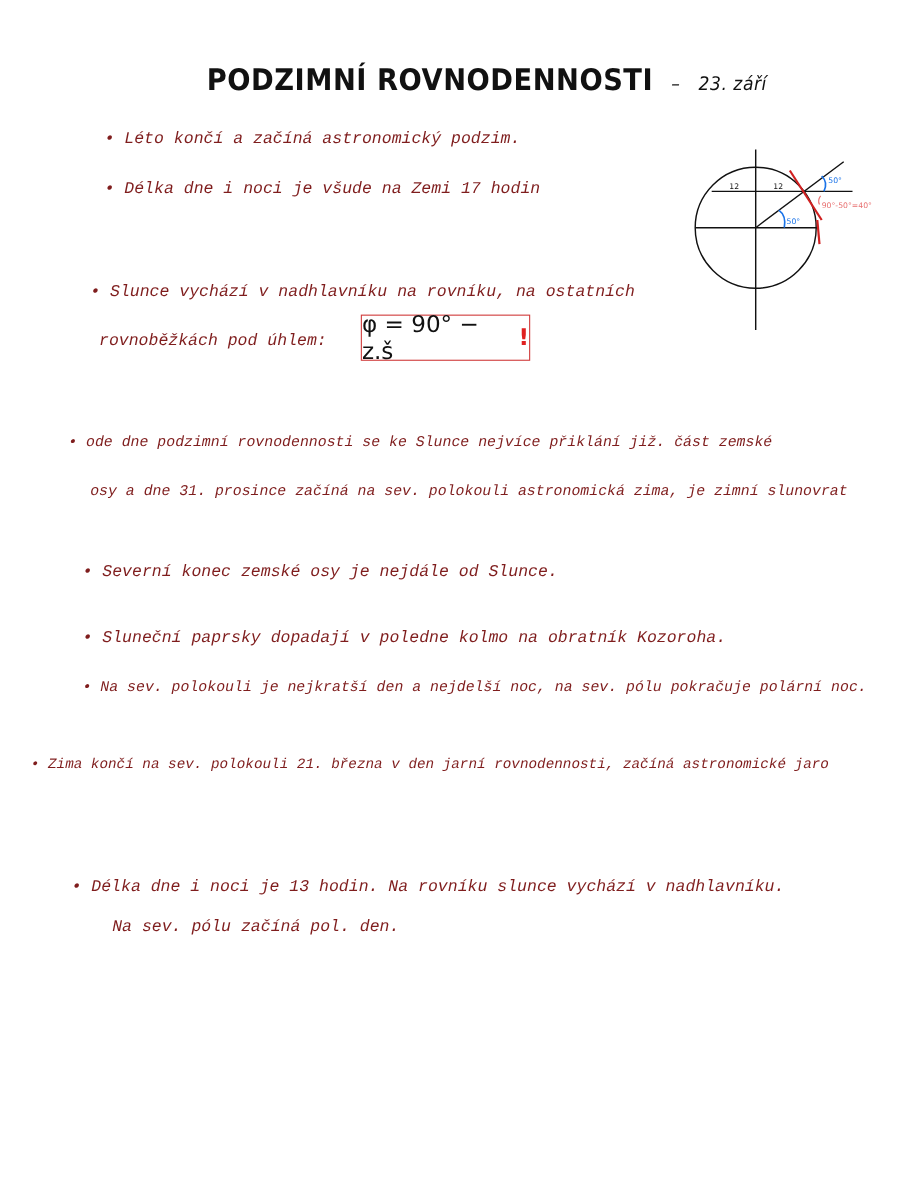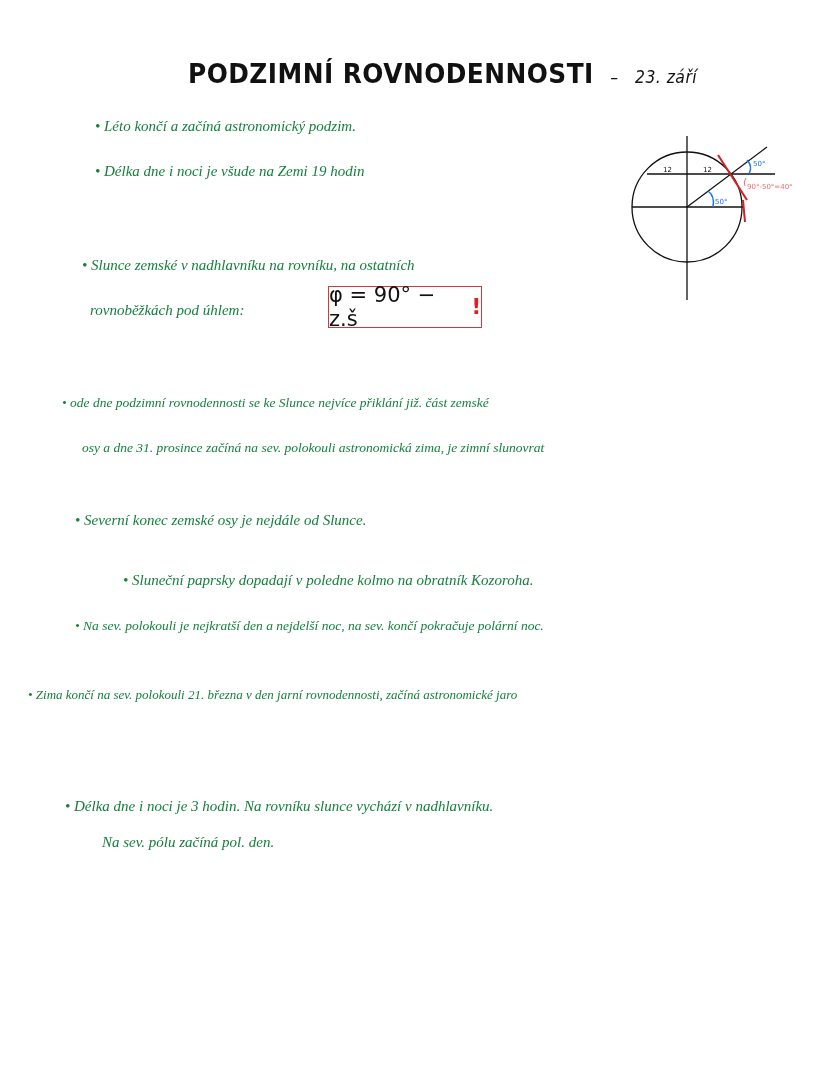--- a/index.html
+++ b/index.html
@@ -1,36 +1,36 @@
 <!DOCTYPE html>
 <html><head>
 <meta charset="utf-8">
 <style>
   * { box-sizing: border-box; margin: 0; padding: 0; }
   html, body { width: 828px; height: 1070px; background: #ffffff; overflow: hidden; }
   body { position: relative; font-family: "DejaVu Serif", serif; color: #111; }
-  .hw { position: absolute; font-family: Liberation Serif, serif; font-style: italic; white-space: nowrap; color: #15803d; }
+  .hw { position: absolute; font-family: Liberation Mono, monospace; font-style: italic; white-space: nowrap; color: #7f1d1d; }
   .title { position: absolute; left: 188px; top: 58px; font-family: "DejaVu Sans", sans-serif; font-weight: bold; font-size: 27px; letter-spacing: 0.5px; transform: scaleX(0.92); transform-origin: left center; white-space: nowrap; }
   .title .date { font-weight: normal; font-size: 17px; margin-left: 8px; font-style: italic; }
   .line { font-size: 15px; }
   .formula-box { position: absolute; left: 328px; top: 286px; width: 154px; height: 42px; border: 1.5px solid #d03a3a; display: flex; align-items: center; justify-content: flex-start; font-family: "DejaVu Sans", sans-serif; font-size: 21px; color: #111; }
   .formula-box .excl { color: #e02020; font-weight: bold; margin-left: 2px; }
   .diagram { position: absolute; left: 625px; top: 132px; }
 </style>
 </head>
 <body>
 
 <div class="title">
   <span>PODZIMNÍ ROVNODENNOSTI</span>
   <span class="date">–</span>
   <span class="date">23. září</span>
 </div>
 
 <div class="hw line" style="left:95px; top:118px;">• <span>Léto končí a začíná astronomický podzim.</span></div>
-<div class="hw line" style="left:95px; top:163px;">• <span>Délka dne i noci je všude na Zemi 19 hodin</span></div>
+<div class="hw line" style="left:95px; top:163px;">• <span>Délka dne i noci je všude na Zemi 17 hodin</span></div>
 
 <div class="diagram">
   <svg width="200" height="175" viewBox="0 0 200 175">
 
     <circle cx="62" cy="75" r="55" fill="none" stroke="#111" stroke-width="1.3"></circle>
 
     <line x1="62" y1="4" x2="62" y2="168" stroke="#111" stroke-width="1.3"></line>
 
     <line x1="7" y1="75" x2="118" y2="75" stroke="#111" stroke-width="1.3"></line>
 
@@ -48,30 +48,30 @@
     <text x="128" y="34" font-size="7" font-family="DejaVu Sans, sans-serif" fill="#1a73e8">50°</text>
 
     <line x1="93" y1="23" x2="122" y2="68" stroke="#d02020" stroke-width="2"></line>
     <line x1="118" y1="68" x2="120" y2="90" stroke="#d02020" stroke-width="2"></line>
 
     <path d="M 121 46 Q 118 50 120 54" fill="none" stroke="#e87070" stroke-width="1"></path>
     <text x="122" y="57" font-size="7" font-family="DejaVu Sans, sans-serif" fill="#e87070">90°-50°=40°</text>
   </svg>
 </div>
 
-<div class="hw line" style="left:82px; top:257px;">• Slunce zemské v nadhlavníku na rovníku, na ostatních</div>
+<div class="hw line" style="left:82px; top:257px;">• Slunce vychází v nadhlavníku na rovníku, na ostatních</div>
 <div class="hw line" style="left:90px; top:302px;">rovnoběžkách pod úhlem:</div>
 <div class="formula-box">
   <span>φ = 90° − z.š</span>
   <span class="excl">!</span>
 </div>
 
 <div class="hw line" style="left:62px; top:395px; font-size:13.5px;">• ode dne podzimní rovnodennosti se ke Slunce nejvíce přiklání již. část zemské</div>
 <div class="hw line" style="left:82px; top:440px; font-size:13.5px;">osy a dne 31. prosince začíná na sev. polokouli astronomická zima, je zimní slunovrat</div>
 
 <div class="hw line" style="left:75px; top:512px;">• Severní konec zemské osy je nejdále od Slunce.</div>
-<div class="hw line" style="left:75px; top:572px;margin-left:48px;">• Sluneční paprsky dopadají v poledne kolmo na obratník Kozoroha.</div>
-<div class="hw line" style="left:75px; top:618px; font-size:13.5px;">• Na sev. polokouli je nejkratší den a nejdelší noc, na sev. končí pokračuje polární noc.</div>
+<div class="hw line" style="left:75px; top:572px;">• Sluneční paprsky dopadají v poledne kolmo na obratník Kozoroha.</div>
+<div class="hw line" style="left:75px; top:618px; font-size:13.5px;">• Na sev. polokouli je nejkratší den a nejdelší noc, na sev. pólu pokračuje polární noc.</div>
 
 <div class="hw line" style="left:28px; top:687px; font-size:13px;">• Zima končí na sev. polokouli 21. března v den jarní rovnodennosti, začíná astronomické jaro</div>
 
-<div class="hw line" style="left:65px; top:798px;">• Délka dne i noci je 3 hodin. Na rovníku slunce vychází v nadhlavníku.</div>
+<div class="hw line" style="left:65px; top:798px;">• Délka dne i noci je 13 hodin. Na rovníku slunce vychází v nadhlavníku.</div>
 <div class="hw line" style="left:102px; top:834px;">Na sev. pólu začíná pol. den.</div>
 
 </body></html>

